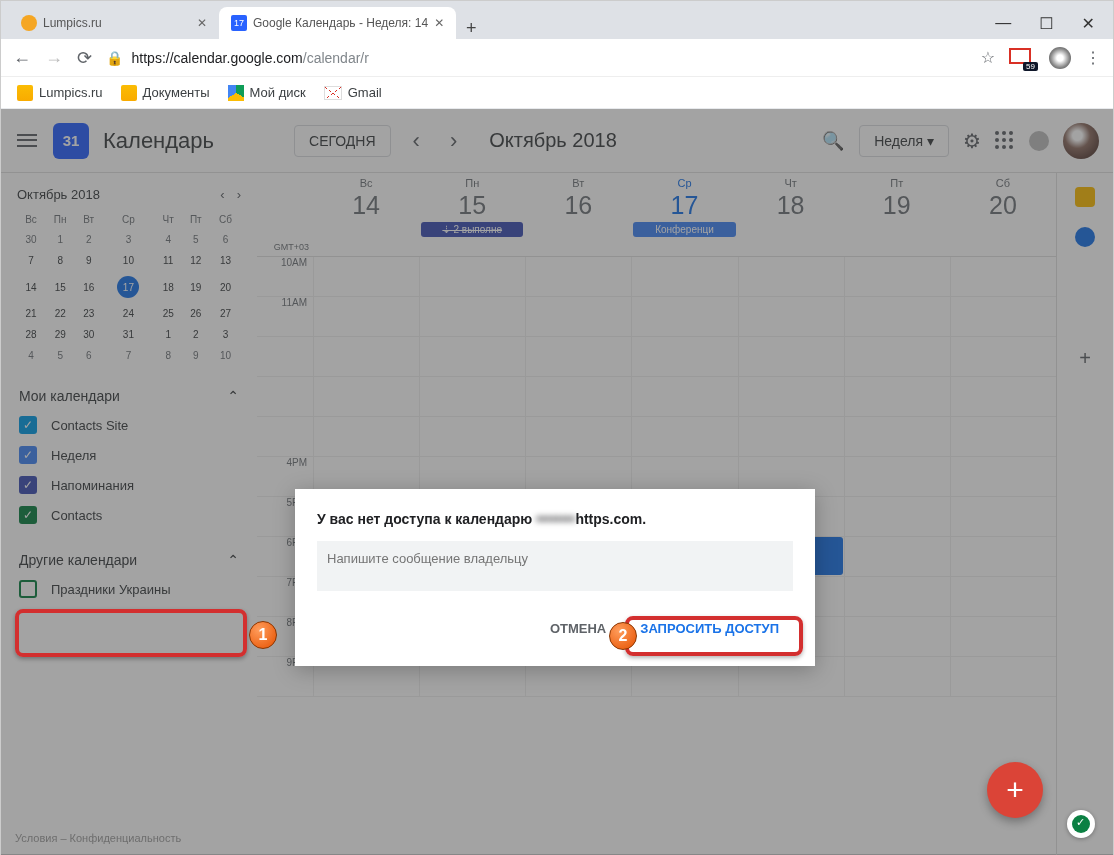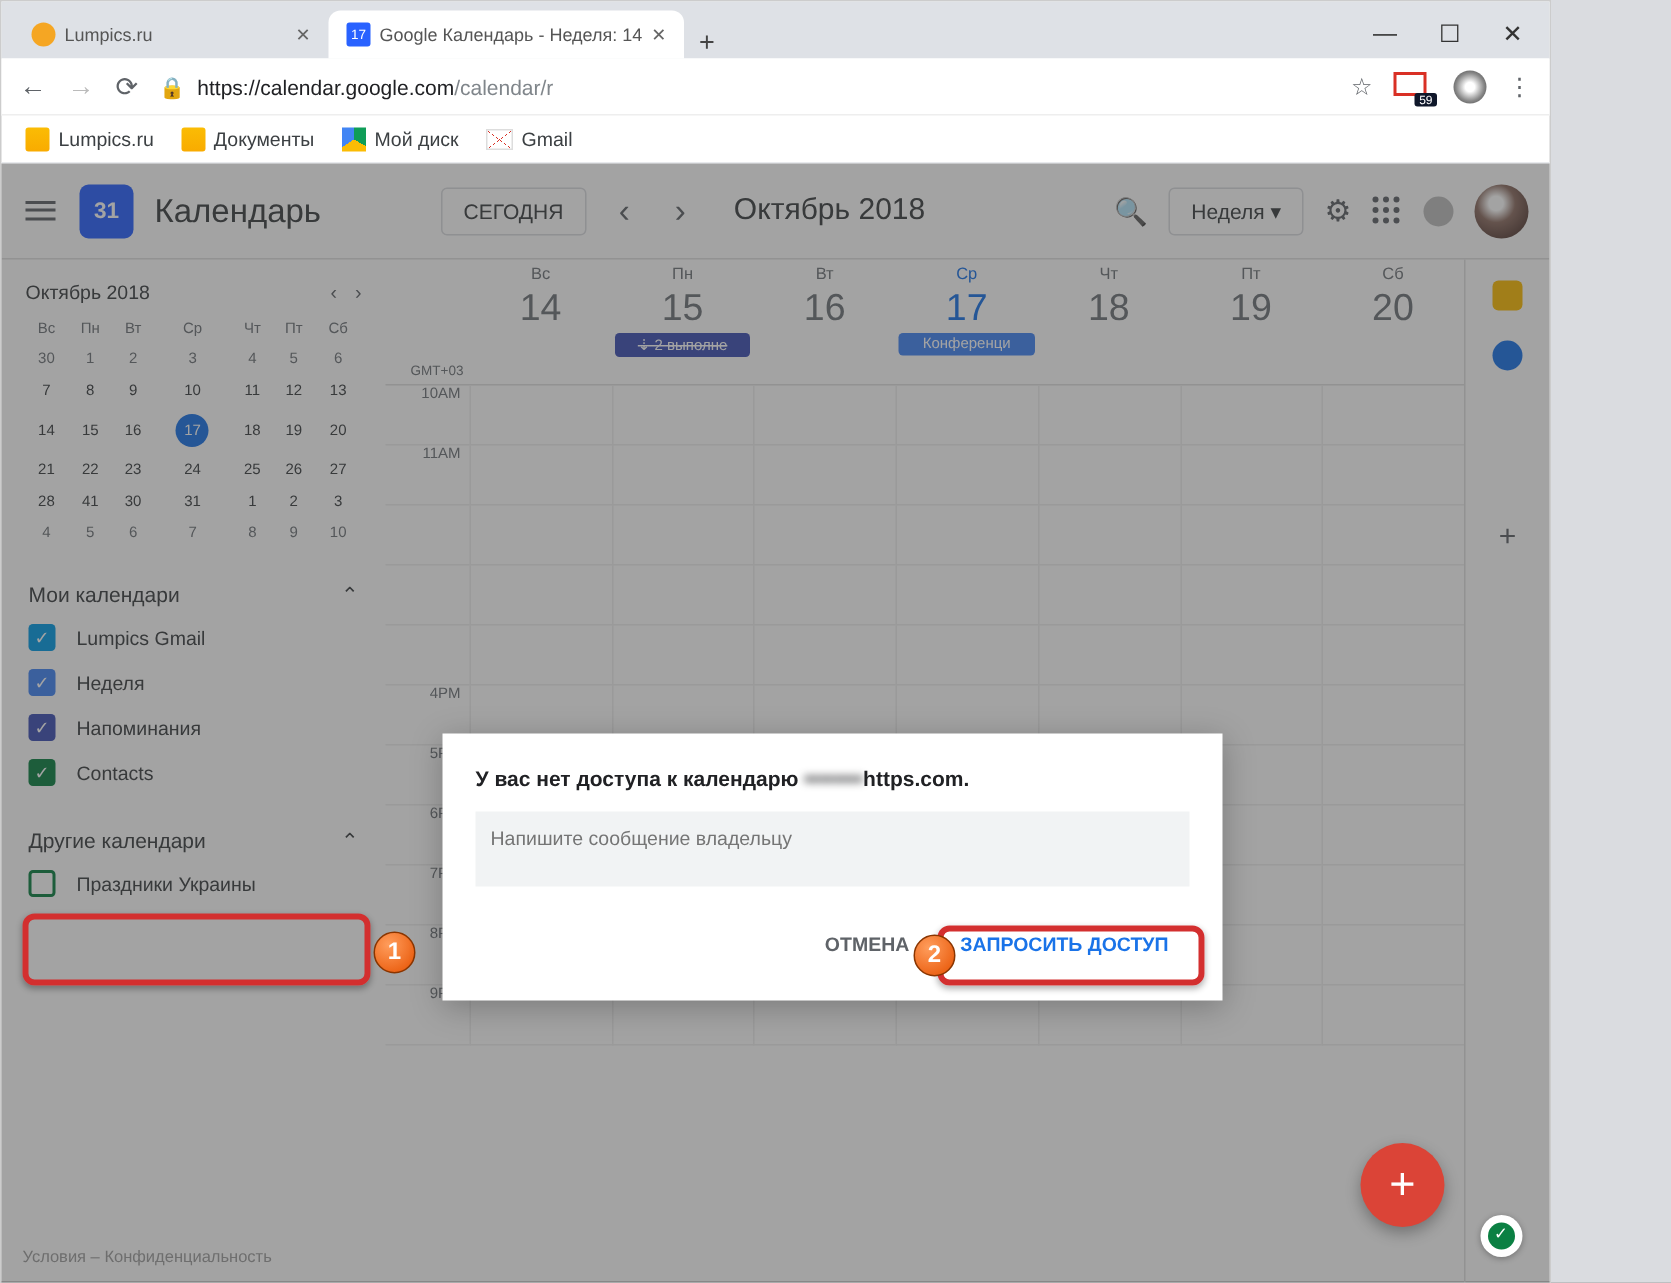--- a/index.html
+++ b/index.html
@@ -1,17 +1,17 @@
 <!DOCTYPE html>
 <html><head>
 <meta charset="utf-8">
 <style>
 * { box-sizing: border-box; margin: 0; padding: 0; }
 body { font-family: Arial, sans-serif; background: #dadce0; overflow: hidden; }
-.window { width: 1034px; height: 855px; background: #fff; position: relative; border: 1px solid #ccc; }
+.window { width: 1114px; height: 855px; background: #fff; position: relative; border: 1px solid #ccc; }
 .titlebar { height: 38px; display: flex; align-items: flex-end; background: #dee1e6; padding: 6px 8px 0 8px; }
 .tab { display: flex; align-items: center; padding: 8px 12px; border-radius: 8px 8px 0 0; font-size: 12px; color: #555; min-width: 210px; gap: 6px; position: relative; }
 .tab.active { background: #fff; }
 .tab .fav { width: 16px; height: 16px; border-radius: 2px; flex-shrink: 0; }
 .tab .x { color: #666; cursor: pointer; margin-left: auto; }
 .newtab { width: 30px; display: flex; justify-content: center; align-items: center; color: #444; font-size: 18px; }
 .winctrl { margin-left: auto; display: flex; gap: 28px; padding-right: 10px; color: #333; align-items: center; height: 100%; }
 .addrbar { height: 38px; display: flex; align-items: center; gap: 14px; padding: 0 12px; background: #fff; border-bottom: 1px solid #eee; }
 .addrbar .nav { color: #5f6368; font-size: 18px; }
 .addr { flex: 1; display: flex; align-items: center; gap: 8px; font-size: 14px; color: #202124; }
@@ -256,21 +256,21 @@
                   <td class="cur">21</td>
                   <td class="cur">22</td>
                   <td class="cur">23</td>
                   <td class="cur">24</td>
                   <td class="cur">25</td>
                   <td class="cur">26</td>
                   <td class="cur">27</td>
                 </tr>
                 <tr>
                   <td class="cur">28</td>
-                  <td class="cur">41</td>
+                  <td class="cur">29</td>
                   <td class="cur">30</td>
                   <td class="cur">31</td>
                   <td class="cur">1</td>
                   <td class="cur">2</td>
                   <td class="cur">3</td>
                 </tr>
                 <tr>
                   <td>4</td>
                   <td>5</td>
                   <td>6</td>
@@ -285,21 +285,21 @@
 
 
         <div class="calgroup">
           <div class="cghead">
               <span>Мои календари</span>
               <span>⌃</span>
             </div>
           <div id="mycals">
               <div class="calitem">
                 <span class="chk" style="background: rgb(3, 155, 229); border: none;">✓</span>
-                <span>Lumpics Gmail</span>
+                <span>Contacts Site</span>
               </div>
               <div class="calitem">
                 <span class="chk" style="background: rgb(66, 133, 244); border: none;">✓</span>
                 <span>Неделя</span>
               </div>
               <div class="calitem">
                 <span class="chk" style="background: rgb(63, 81, 181); border: none;">✓</span>
                 <span>Напоминания</span>
               </div>
               <div class="calitem">

